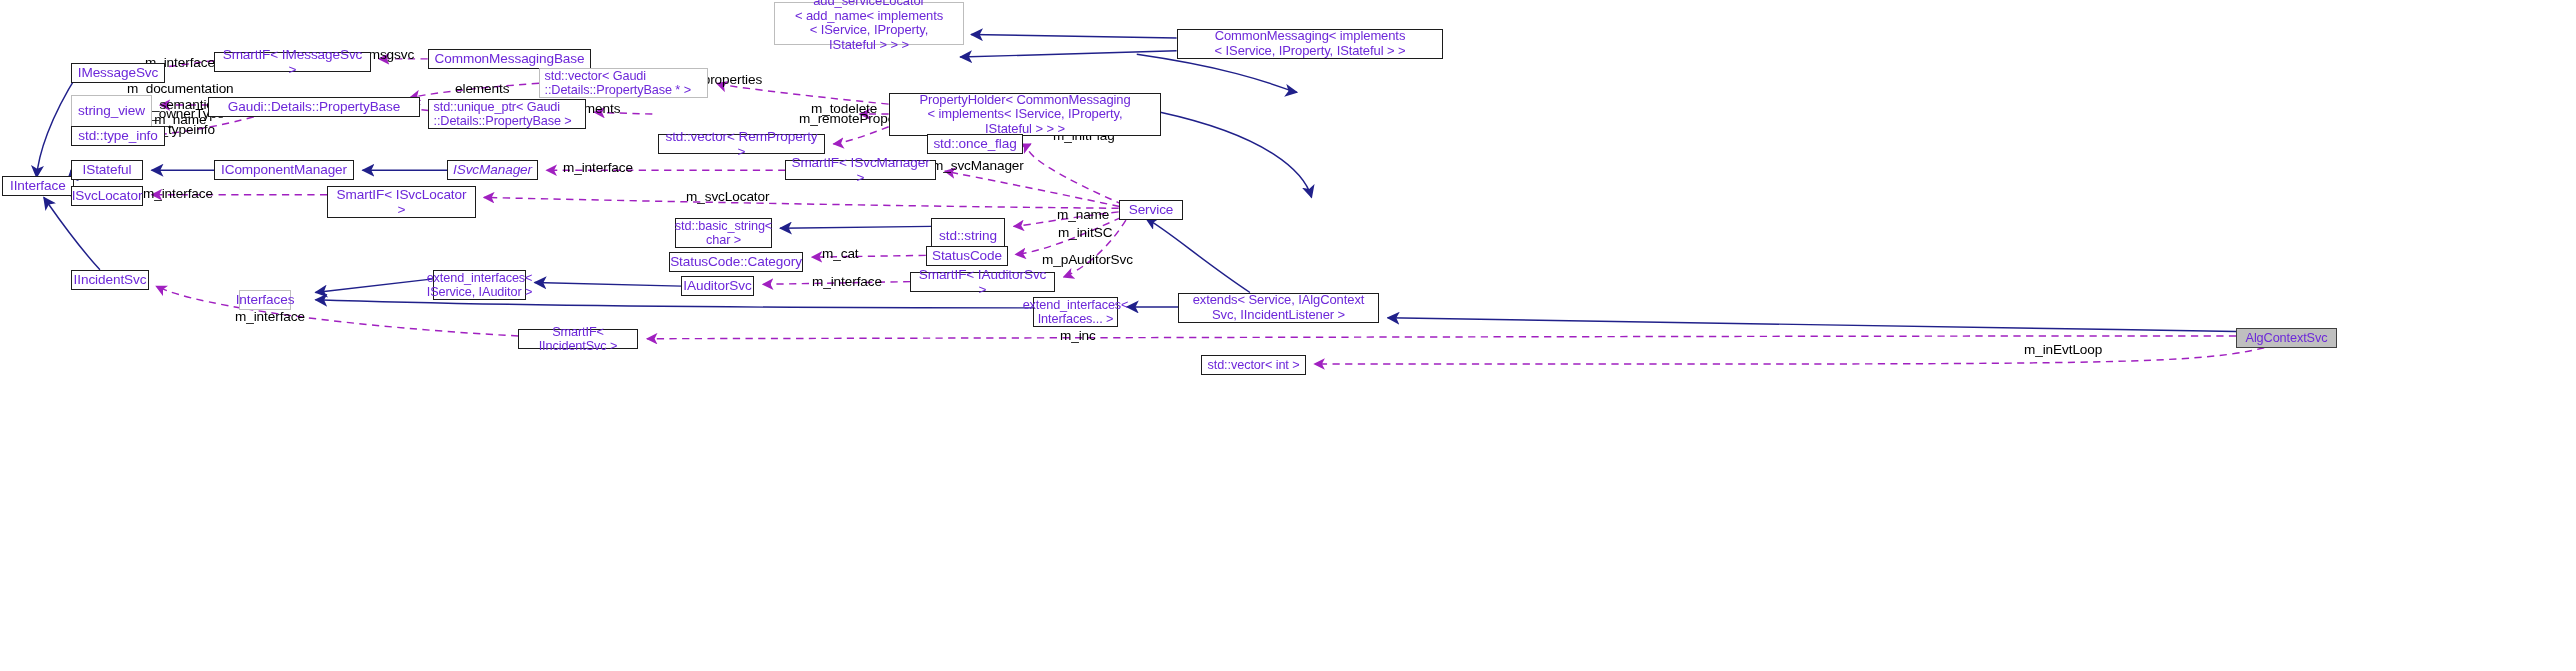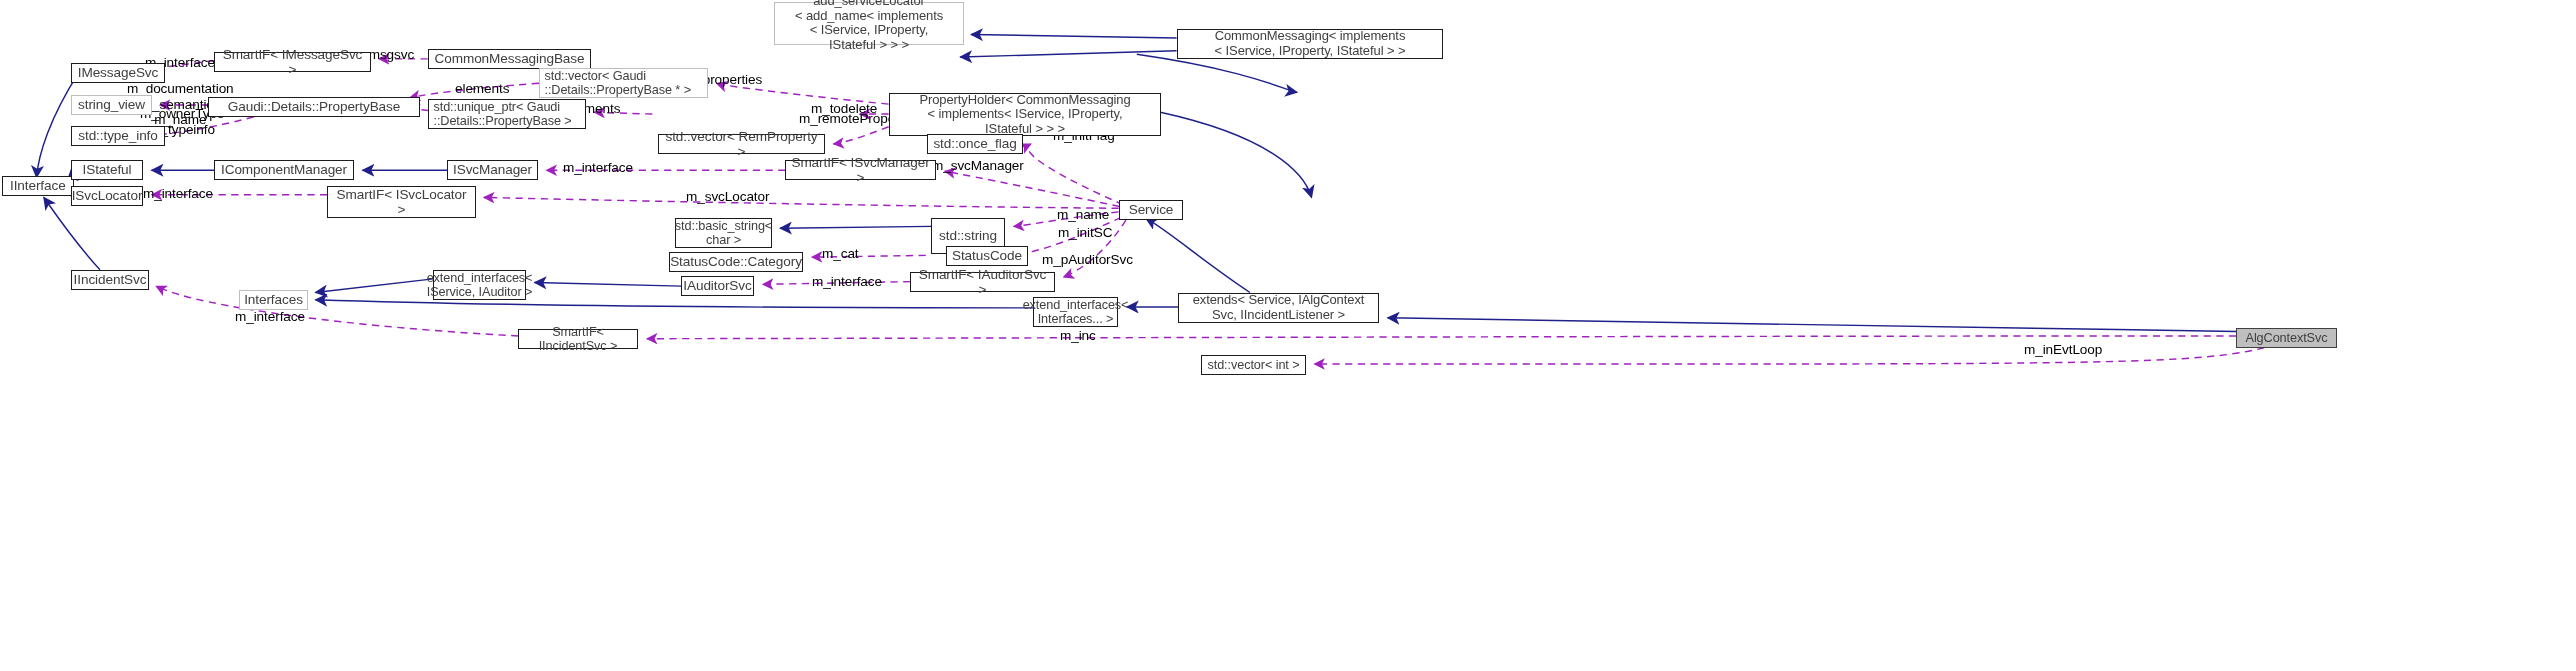--- a/index.html
+++ b/index.html
@@ -25,21 +25,21 @@
   }
   .node {
     position: absolute;
     box-sizing: border-box;
     display: flex;
     align-items: center;
     justify-content: center;
     text-align: center;
     background: #ffffff;
     border: 0.9px solid #404040;
-    color: #404040;
+    color: #6d28d9;
     font-size: 13.6px;
     line-height: 1.12;
     letter-spacing: -0.1px;
     white-space: pre-line;
     padding: 0.9px 4.5px;
     z-index: 5;
   }
   .node.solid {
     border: 1.4px solid #1c1c1c;
   }
@@ -134,21 +134,21 @@
 
   <div class="node solid" style="left:71px; top:63px; width:94px; height:20px;">IMessageSvc</div>
 
   <div class="node solid" style="left:214px; top:52px; width:157px; height:20px;">SmartIF&lt; IMessageSvc &gt;</div>
 
   <div class="node solid" style="left:428px; top:49px; width:163px; height:20px;">CommonMessagingBase</div>
 
   <div class="node light" style="left:539px; top:68px; width:169px; height:30px; font-size:12.7px; justify-content:flex-start; text-align:left;">std::vector&lt; Gaudi
 ::Details::PropertyBase * &gt;</div>
 
-  <div class="node light" style="left:71px; top:95px; width:81px; height:20px;">string_view</div>
+  <div class="node light" style="left:71px; top:95px; width:81px; height:32px;">string_view</div>
 
   <div class="node solid" style="left:208px; top:97px; width:212px; height:20px;">Gaudi::Details::PropertyBase</div>
 
   <div class="node solid" style="left:428px; top:99px; width:158px; height:30px; font-size:12.7px; justify-content:flex-start; text-align:left;">std::unique_ptr&lt; Gaudi
 ::Details::PropertyBase &gt;</div>
 
 
   <div class="node solid" style="left:889px; top:93px; width:272px; height:43px; font-size:13px;">PropertyHolder&lt; CommonMessaging
 &lt; implements&lt; IService, IProperty,
 IStateful &gt; &gt; &gt;</div>
@@ -158,43 +158,43 @@
   <div class="node solid" style="left:658px; top:134px; width:167px; height:20px;">std::vector&lt; RemProperty &gt;</div>
 
   <div class="node solid" style="left:927px; top:134px; width:96px; height:20px;">std::once_flag</div>
 
   <div class="node solid" style="left:1.8px; top:176px; width:72px; height:20px;">IInterface</div>
 
   <div class="node solid" style="left:71px; top:160px; width:72px; height:20px;">IStateful</div>
 
   <div class="node solid" style="left:214px; top:160px; width:140px; height:20px;">IComponentManager</div>
 
-  <div class="node solid" style="left:447px; top:160px; width:91px; height:20px;">ISvcManager</div>
+  <div class="node solid" style="left:447px; top:160px; width:91px; height:20px;font-style:italic;">ISvcManager</div>
 
   <div class="node solid" style="left:785px; top:160px; width:151px; height:20px;">SmartIF&lt; ISvcManager &gt;</div>
 
   <div class="node solid" style="left:71px; top:186px; width:72px; height:20px;">ISvcLocator</div>
 
   <div class="node solid" style="left:327px; top:186px; width:149px; height:32px;">SmartIF&lt; ISvcLocator &gt;</div>
 
   <div class="node solid" style="left:1119px; top:200px; width:64px; height:20px;">Service</div>
 
   <div class="node solid" style="left:675px; top:218px; width:97px; height:30px; font-size:12.7px;">std::basic_string&lt;
 char &gt;</div>
 
   <div class="node solid" style="left:931px; top:218px; width:74px; height:36px;">std::string</div>
 
-  <div class="node solid" style="left:926px; top:246px; width:82px; height:20px;margin-left:20px;">StatusCode</div>
+  <div class="node solid" style="left:926px; top:246px; width:82px; height:20px;">StatusCode</div>
 
   <div class="node solid" style="left:669px; top:252px; width:134px; height:20px;">StatusCode::Category</div>
 
   <div class="node solid" style="left:433px; top:270px; width:93px; height:30px; font-size:12.7px;">extend_interfaces&lt;
 IService, IAuditor &gt;</div>
 
-  <div class="node light" style="left:239px; top:290px; width:69px; height:20px;">Interfaces</div>
+  <div class="node light" style="left:239px; top:290px; width:52px; height:20px;">Interfaces</div>
 
   <div class="node solid" style="left:71px; top:270px; width:78px; height:20px;">IIncidentSvc</div>
 
   <div class="node solid" style="left:681px; top:276px; width:73px; height:20px;">IAuditorSvc</div>
 
   <div class="node solid" style="left:910px; top:272px; width:145px; height:20px;">SmartIF&lt; IAuditorSvc &gt;</div>
 
   <div class="node solid" style="left:1033px; top:297px; width:85px; height:30px; font-size:12.7px;">extend_interfaces&lt;
 Interfaces... &gt;</div>
 

